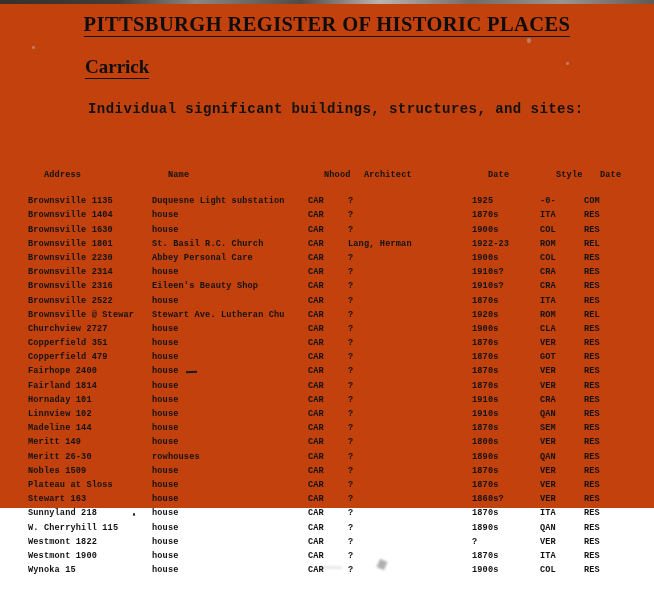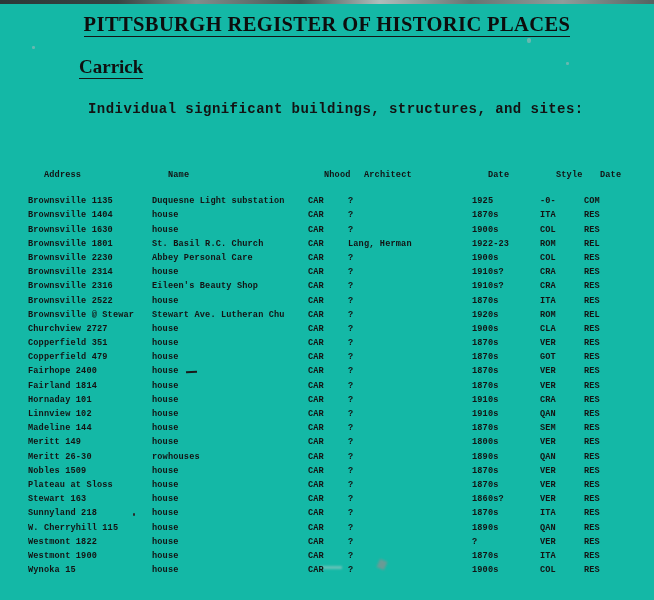--- a/index.html
+++ b/index.html
@@ -10,22 +10,22 @@
   body {
     width: 654px;
     height: 600px;
     overflow: hidden;
     font-family: "Liberation Sans", sans-serif;
     color: #111111;
   }
   .page {
     position: relative;
     width: 654px;
-    height: 600px;
-    background: #14b8a6;
+    height: 508px;
+    background: #c2410c;
   }
   
   .scan-top-edge {
     position: absolute;
     top: 0; left: 0;
     width: 654px; height: 4px;
     background: linear-gradient(90deg,
        #2e2e2e 0%, #3a3a3a 18%, #8a8a8a 30%, #4a4a4a 46%,
        #bdbdbd 58%, #6e6e6e 72%, #9a9a9a 86%, #5a5a5a 100%);
     opacity: 0.92;
@@ -56,21 +56,21 @@
     letter-spacing: 0.4px;
     color: #0d0d0d;
   }
   .doc-title span {
     border-bottom: 1.6px solid #141414;
     padding-bottom: 1px;
   }
   .neighborhood {
     position: absolute;
     top: 56px;
-    left: 79px;
+    left: 85px;
     font-family: "Liberation Serif", serif;
     font-size: 19px;
     font-weight: bold;
     color: #101010;
     text-align: center;
   }
   .neighborhood span {
     border-bottom: 1.5px solid #141414;
     padding-bottom: 1px;
   }

